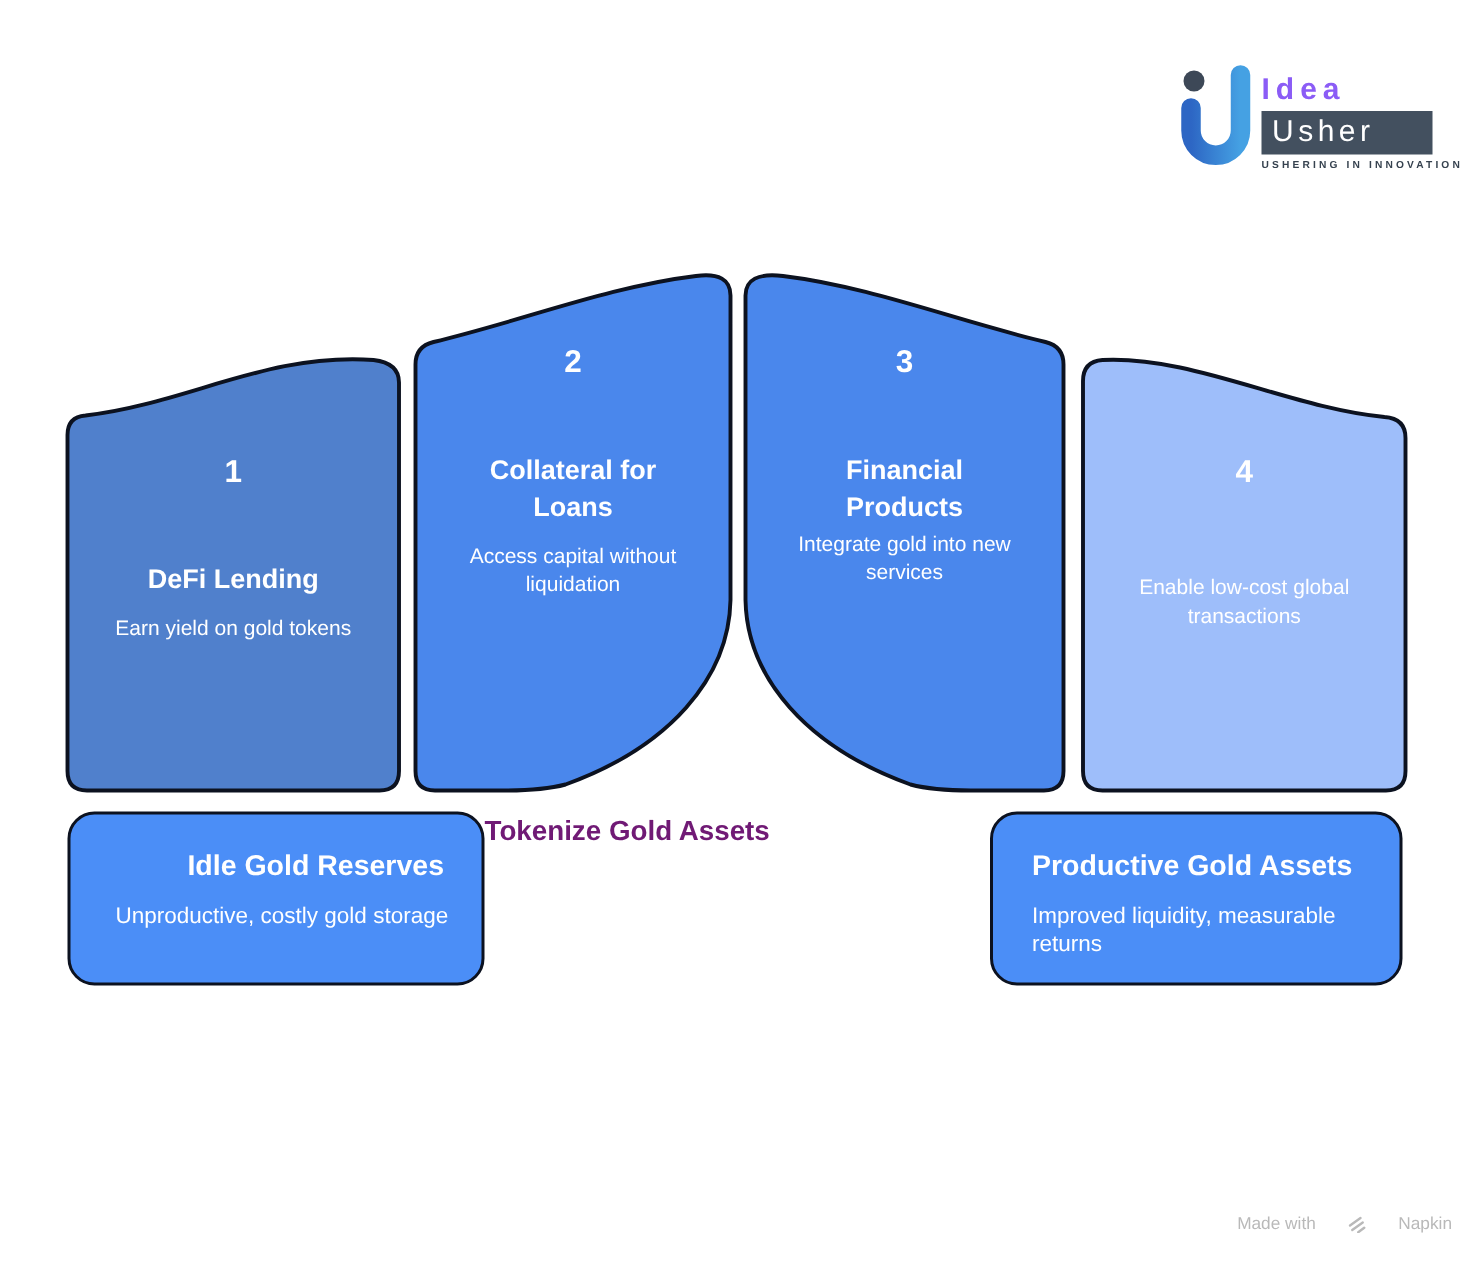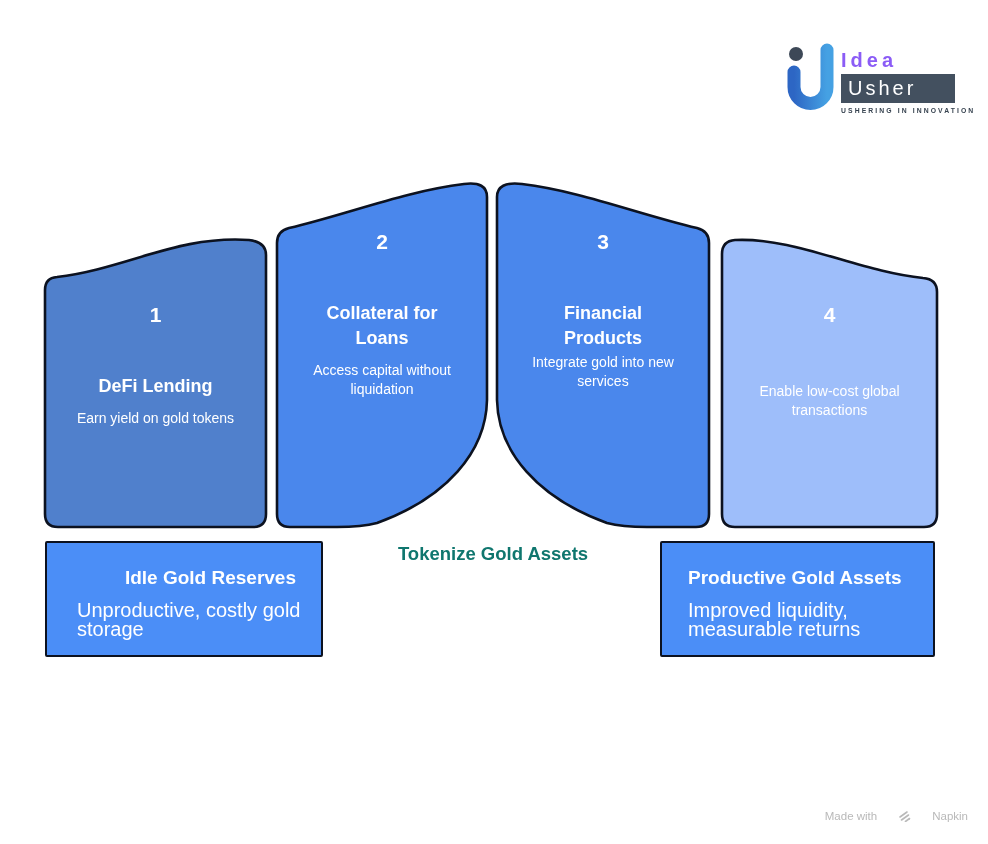--- a/index.html
+++ b/index.html
@@ -15,33 +15,33 @@
   .logo-usher{background:#43505f;color:#ffffff;font-size:20px;font-weight:normal;
     letter-spacing:3px;line-height:24px;padding:2px 7px 3px 7px;margin-top:2px;width:100px;}
   .logo-tagline{color:#36424f;font-size:6.8px;font-weight:bold;letter-spacing:2.1px;margin-top:4px;white-space:nowrap;}
   
   .arch-svg{position:absolute;left:0;top:0;}
   .panel-text{position:absolute;text-align:center;color:#ffffff;}
   .panel-number{font-size:21px;font-weight:bold;line-height:24px;}
   .panel-title{font-size:18px;font-weight:bold;line-height:25px;margin:0 auto;}
   .panel-subtitle{font-size:14px;line-height:19px;margin:0 auto;}
   
-  .state-box{position:absolute;top:541px;height:116px;border:2.6px solid #0c1220;border-radius:2px;
+  .state-box{position:absolute;top:541px;height:116px;border:2.6px solid #0c1220;border-radius:18px;
     background:#4b8ef7;color:#ffffff;box-sizing:border-box;}
   .state-title{font-size:19px;font-weight:bold;line-height:24px;margin-top:23px;}
-  .state-subtitle{font-size:20px;line-height:19px;margin-top:11px;}
+  .state-subtitle{font-size:15px;line-height:19px;margin-top:11px;}
   .state-left{left:45px;width:278px;}
   .state-left .state-title{text-align:right;padding-right:25px;}
   .state-left .state-subtitle{text-align:left;padding-left:30px;padding-right:14px;}
   .state-right{left:660px;width:275px;}
   .state-right .state-title{text-align:left;padding-left:26px;}
   .state-right .state-subtitle{text-align:left;padding-left:26px;padding-right:40px;}
   
-  .center-title{position:absolute;left:323px;top:543px;width:340px;text-align:center;
-    color:#0f766e;font-size:18.5px;font-weight:bold;}
+  .center-title{position:absolute;left:323px;top:543px;width:340px;text-align:left;
+    color:#701a75;font-size:18.5px;font-weight:bold;}
   
   .footer{position:absolute;right:20px;top:809px;display:flex;align-items:center;gap:21px;
     color:#b9b9b9;font-size:11.5px;}
   .footer .napkin-icon{width:13px;height:13px;}
 </style>
 </head>
 <body>
 
 <div class="canvas">
 

